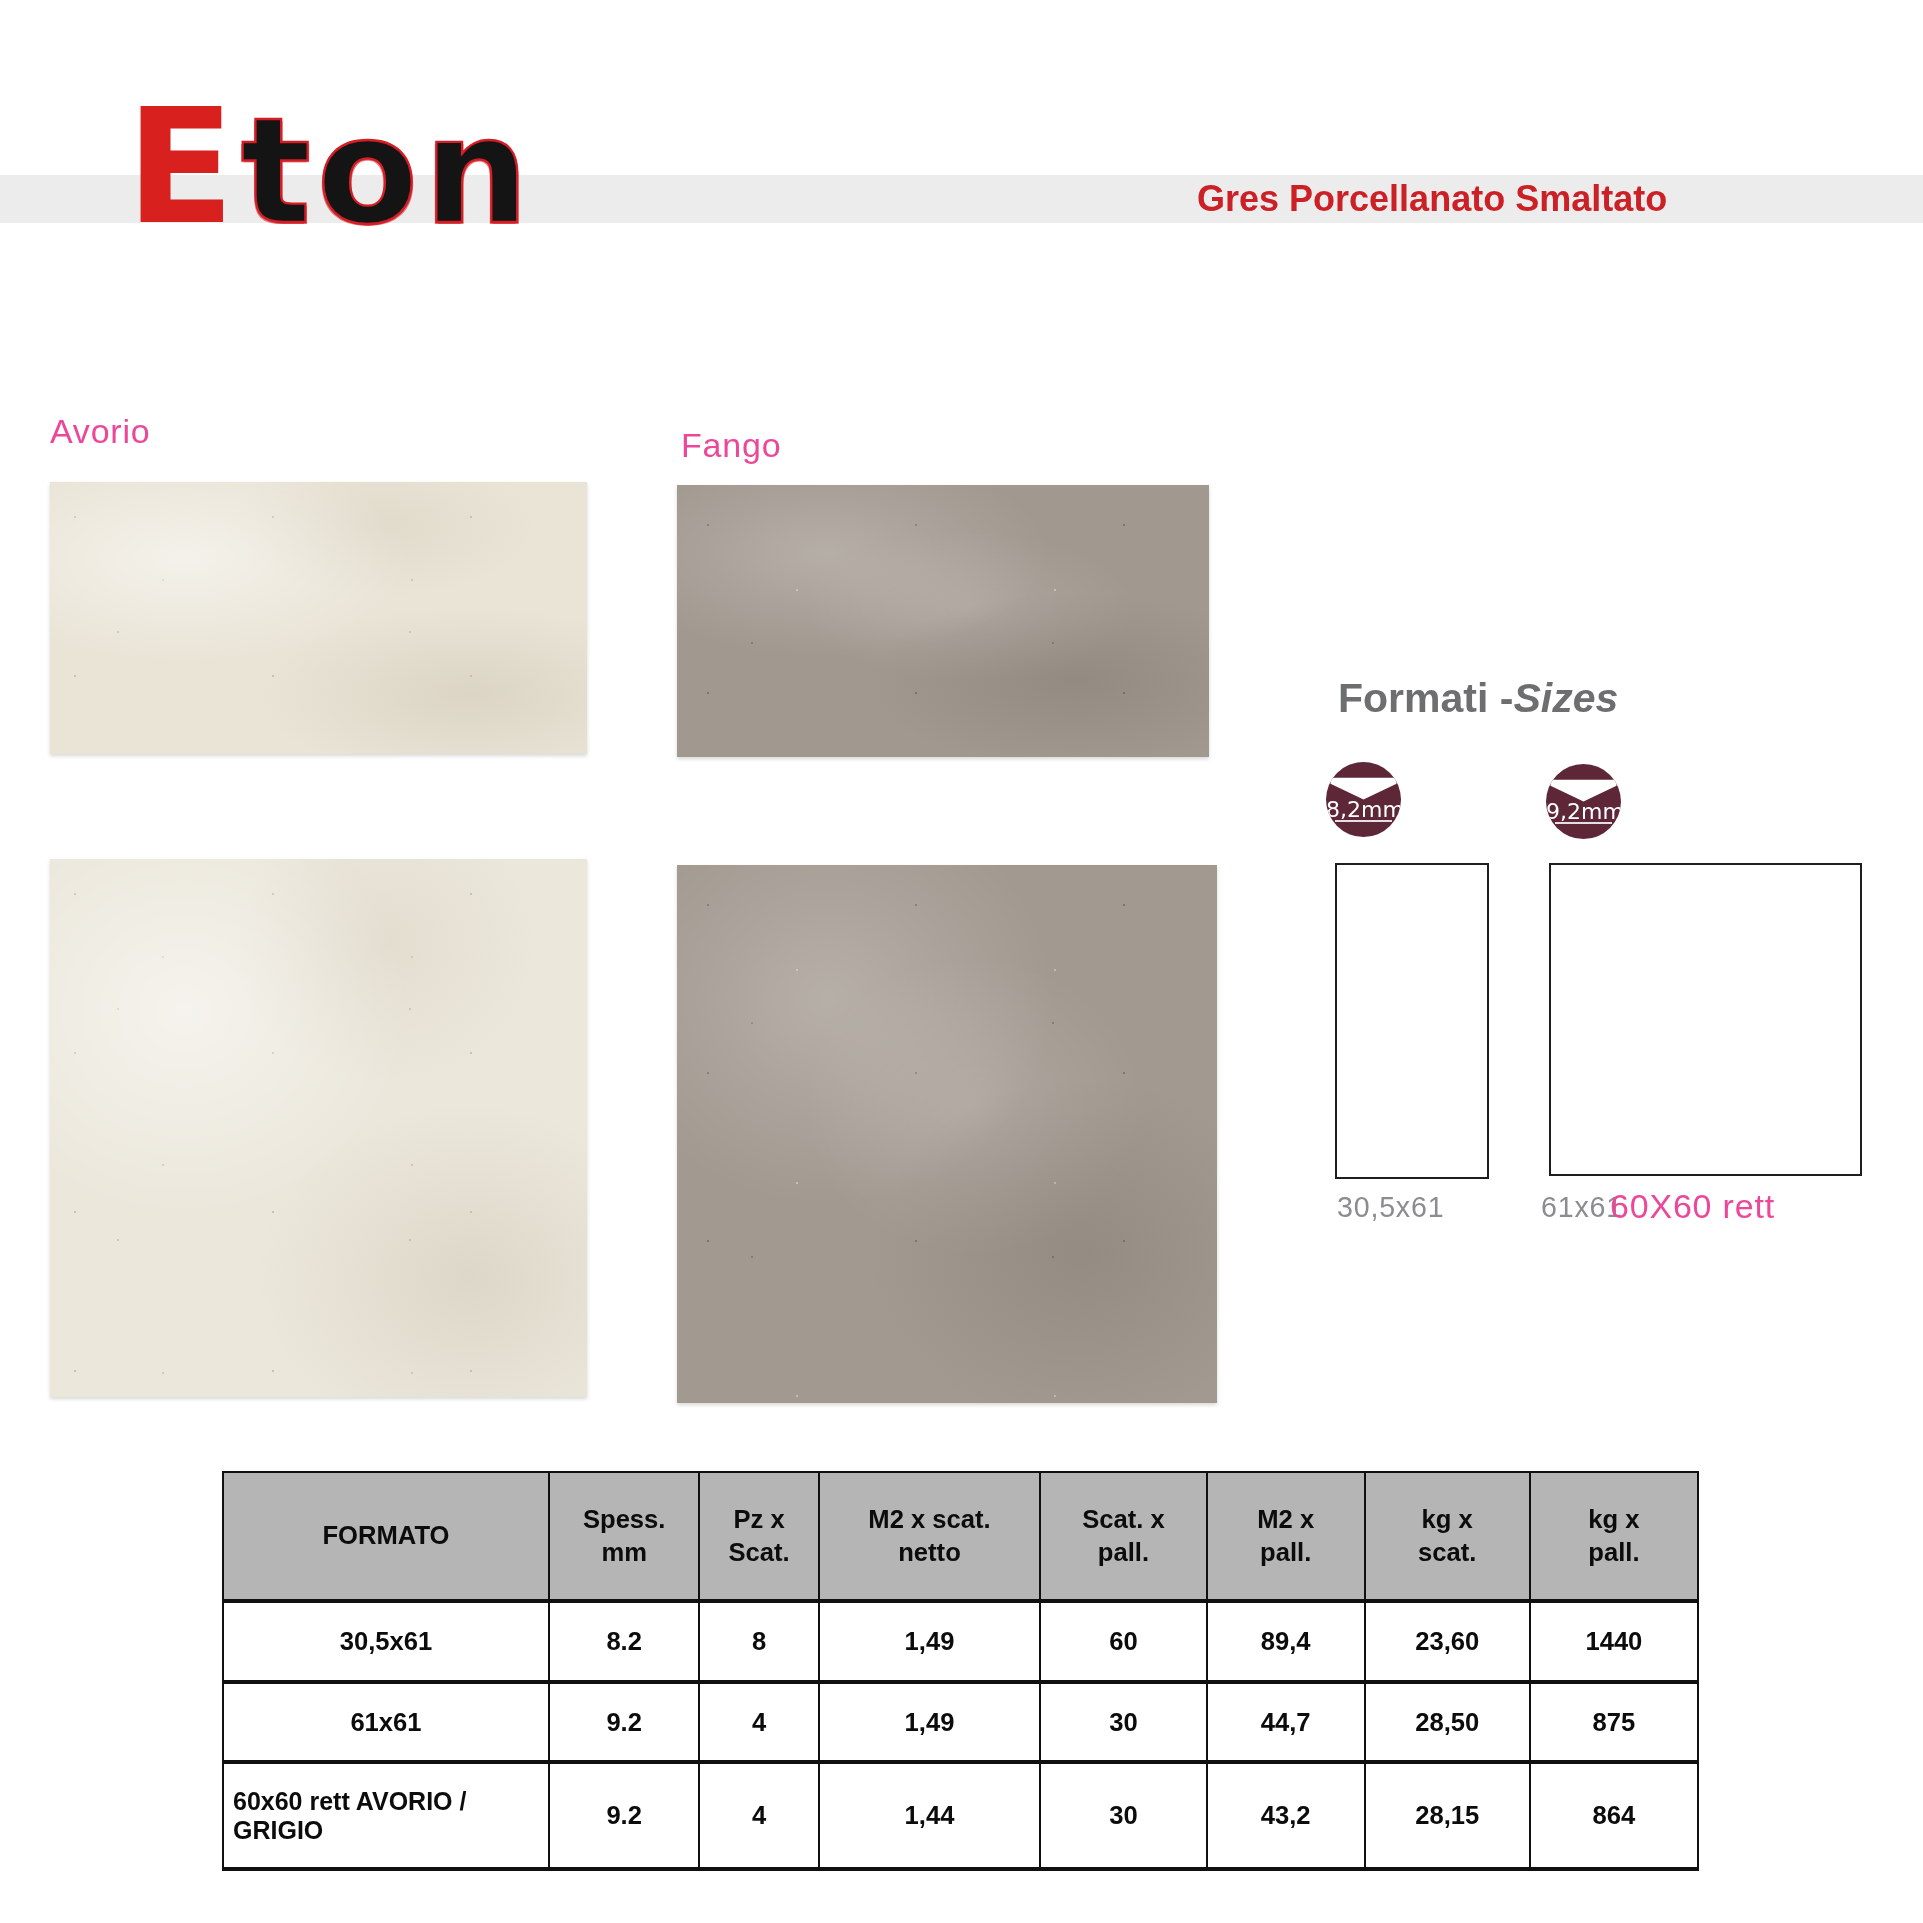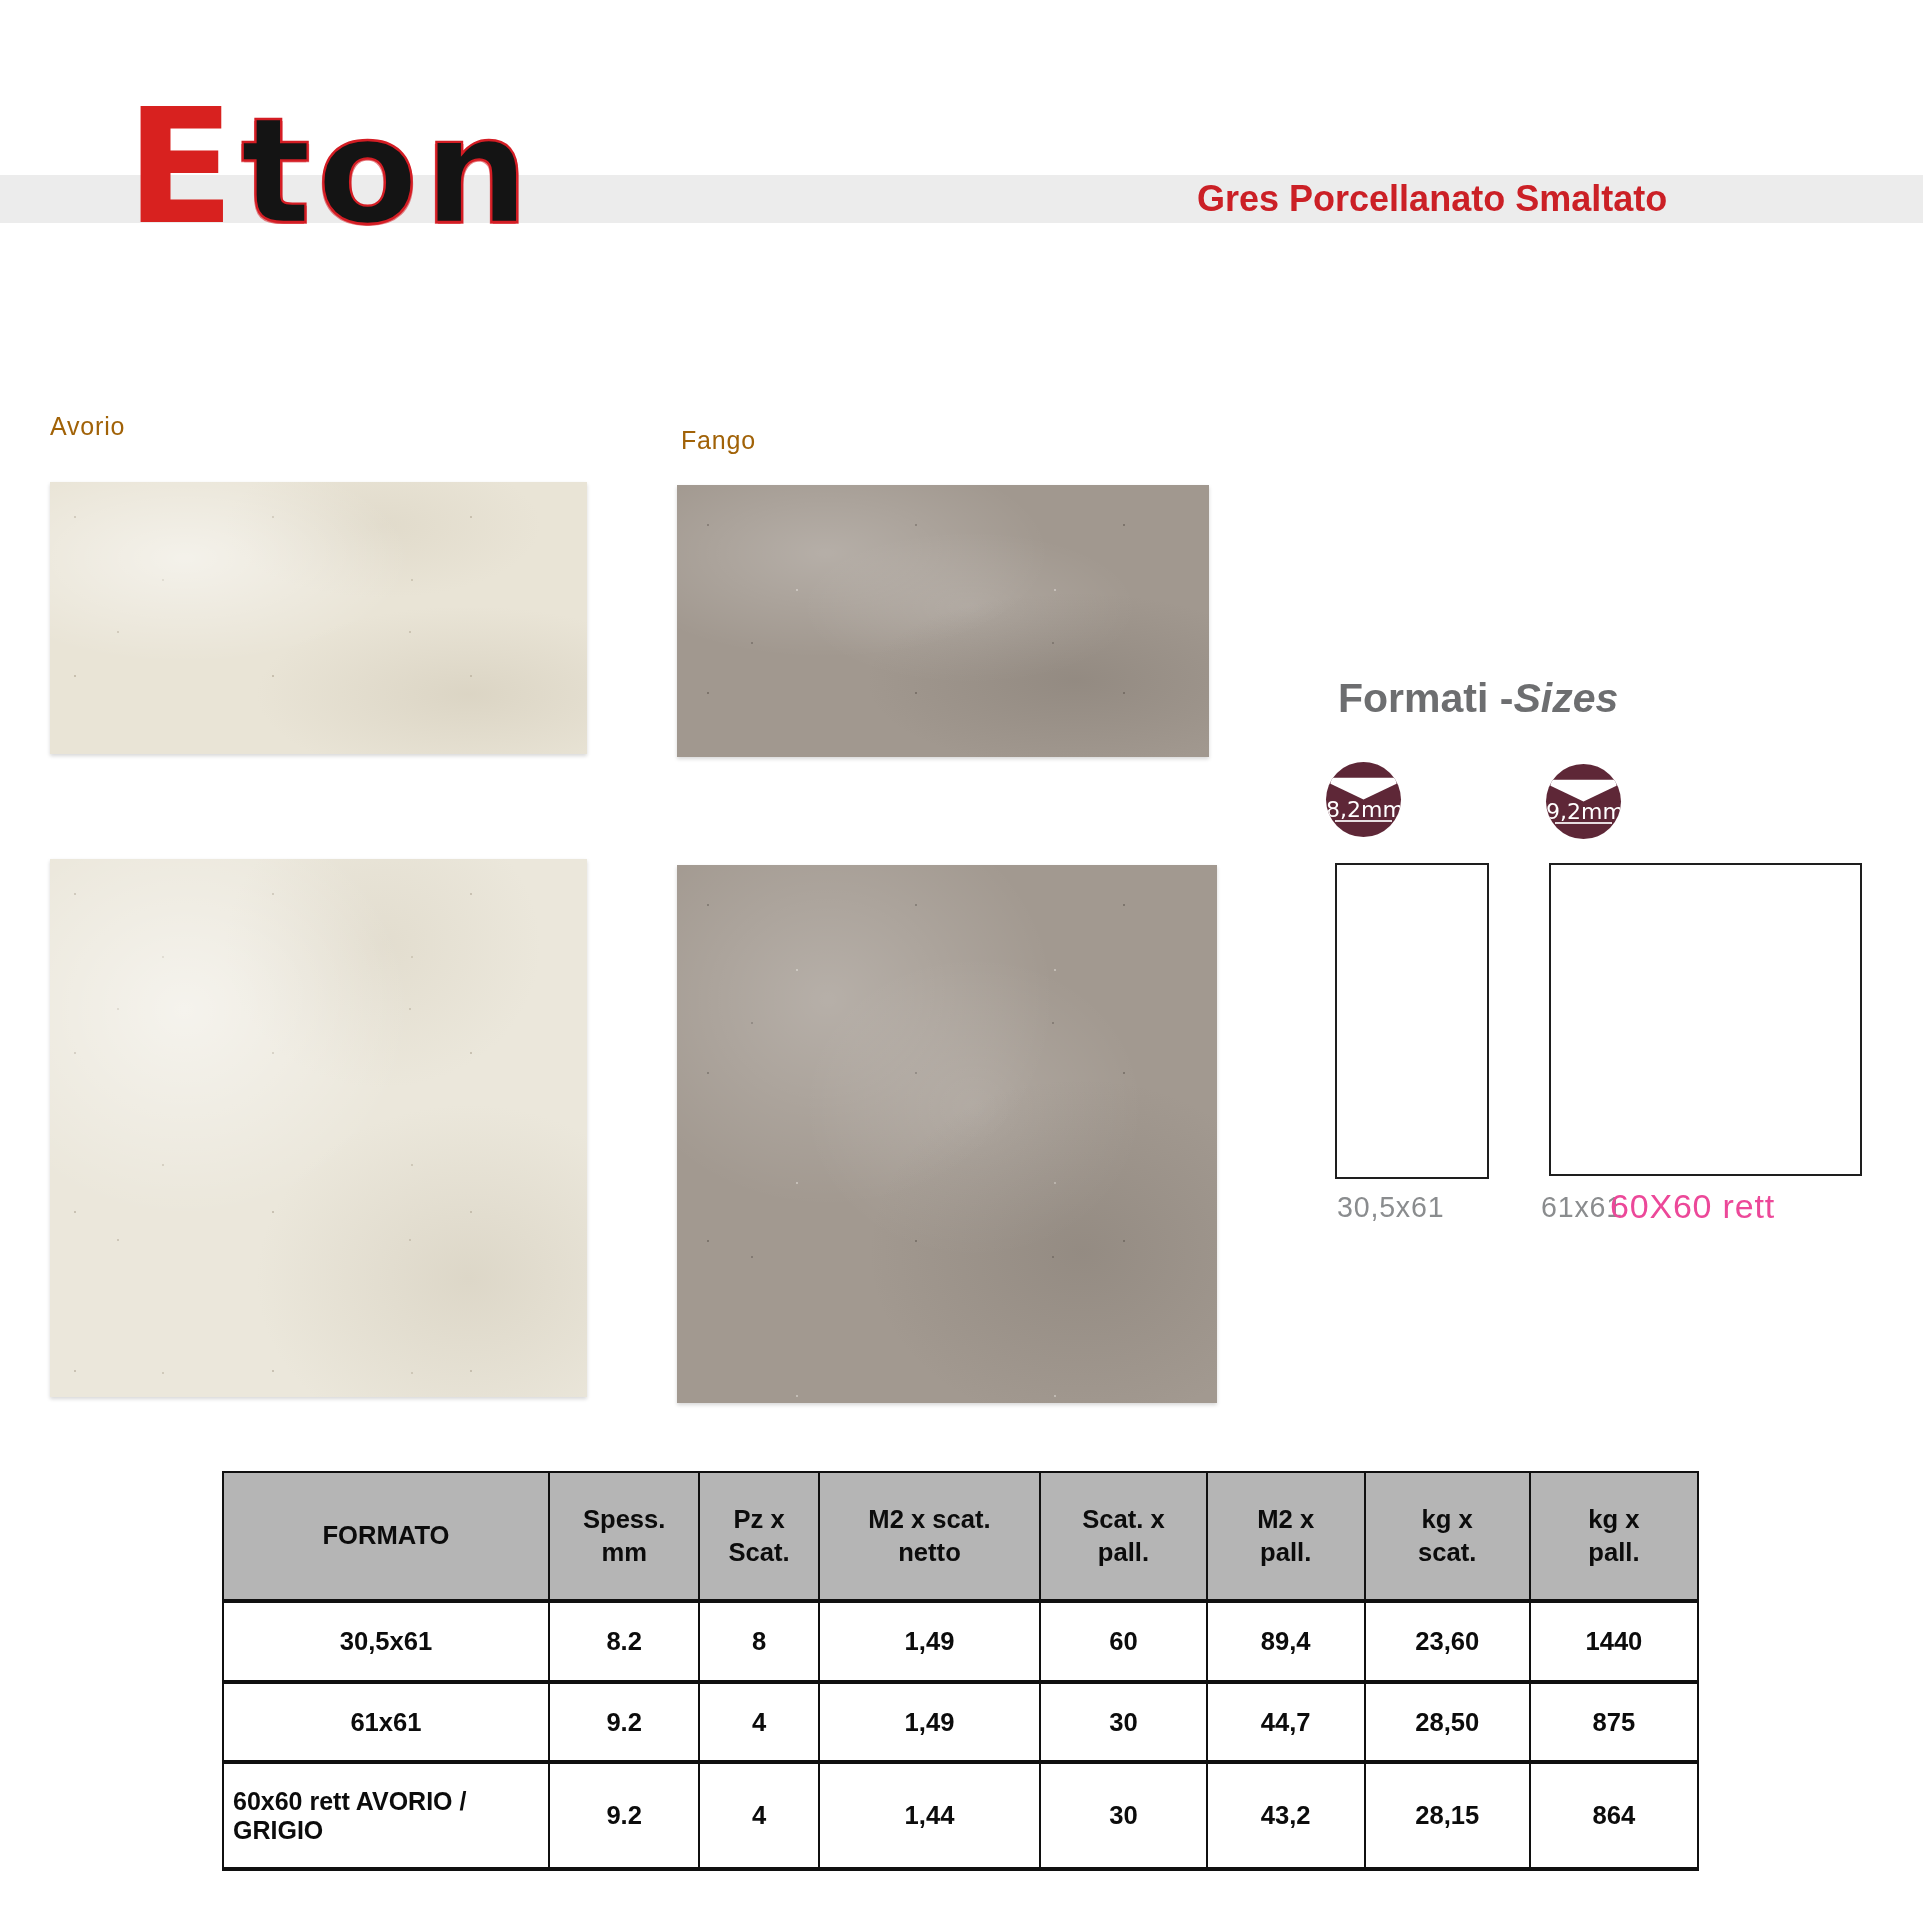--- a/index.html
+++ b/index.html
@@ -26,21 +26,21 @@
     text-shadow:1.5px 1.5px 0 rgba(212,29,36,.55), -1.5px 1.5px 0 rgba(212,29,36,.55);
     margin-top:48px;
   }
   .subtitle{
     left:1197px;top:175px;height:52px;line-height:48px;
     font-size:36px;font-weight:bold;color:#cb2026;letter-spacing:0;
   }
 
   
   .swatch-label{
-    font-size:25px;color:#a16207;letter-spacing:0.8px;line-height:1;
+    font-size:34px;color:#ec4899;letter-spacing:0.8px;line-height:1;
   }
   .label-avorio{left:50px;top:414px;}
   .label-fango{left:681px;top:428px;}
 
   
   .tile{box-shadow:0 2.3px 3.8px rgba(0,0,0,.16);}
   .tile-avorio{
     background-color:#e9e4d6;
     background-image:
       radial-gradient(ellipse 60% 55% at 25% 28%, rgba(255,255,255,.50), transparent 70%),

